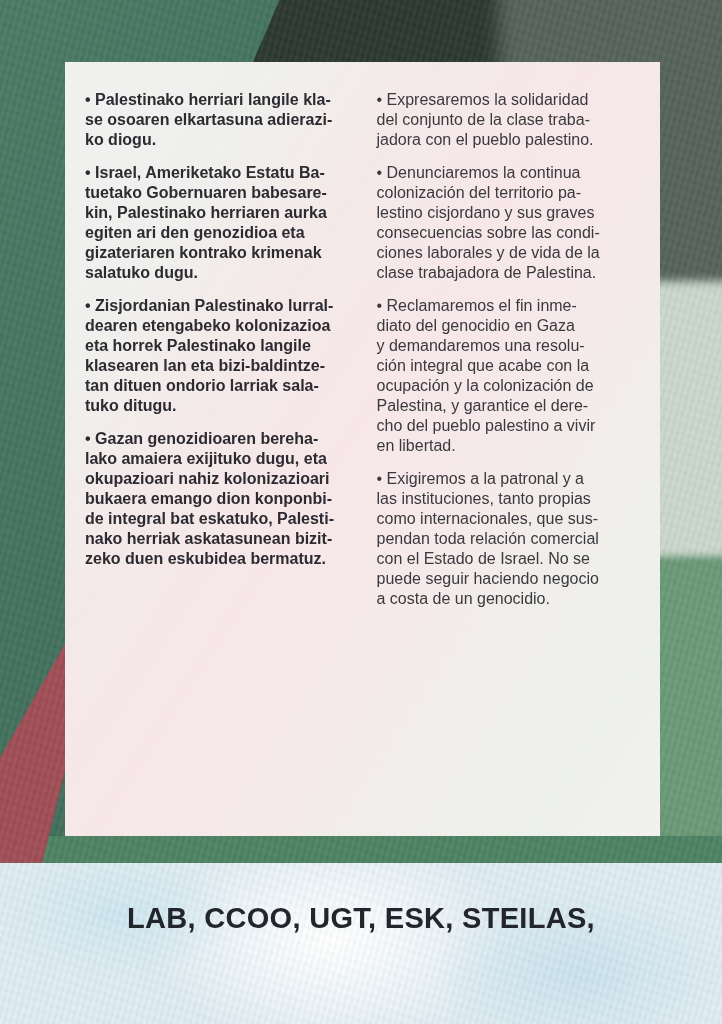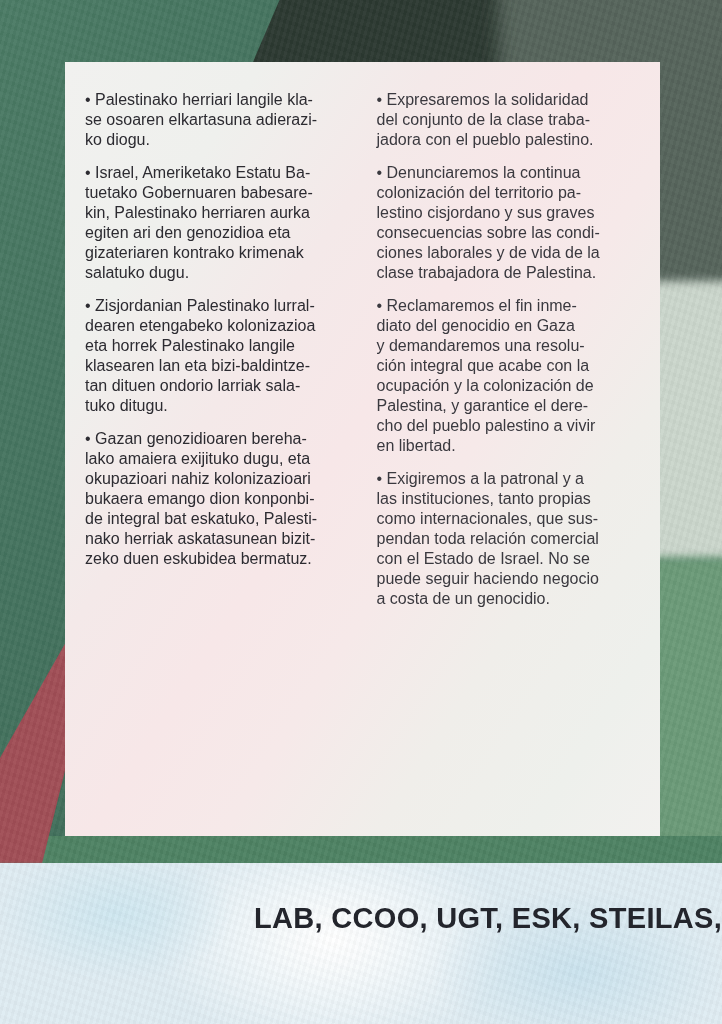--- a/index.html
+++ b/index.html
@@ -55,25 +55,25 @@
       #f1f1ef 0%, #eff0ed 18%,
       #f4e9e9 34%, #f7e7e8 48%,
       #f6e9e9 60%, #f0eeea 74%,
       #eef0ec 88%, #f2f1ef 100%);
   }
   .col { flex:1 1 0; min-width:0; }
   .col p.bullet { margin:0 0 13px 0; white-space:pre-line;
     font-size:16px; line-height:20px;
   }
   .col p.bullet:last-child { margin-bottom:0; }
-  .col-left p.bullet { font-weight:normal; color:var(--text_dark,#2c2b31); }
+  .col-left p.bullet { font-weight:bold; color:var(--text_dark,#2c2b31); }
   .col-right p.bullet { font-weight:normal; color:var(--text_right,#3a393f); }
   
   .footer-unions { position:absolute; left:0; top:898px; width:100%;
-    text-align:right; font-weight:bold; font-size:29px; line-height:40px;
+    text-align:center; font-weight:bold; font-size:29px; line-height:40px;
     color:var(--footer_text,#23252c); letter-spacing:.3px;
   }
 </style>
 </head>
 <body>
 
 <div class="page">
 
   <div class="bg bg-base"></div>
   <div class="bg bg-top-dark"></div>

